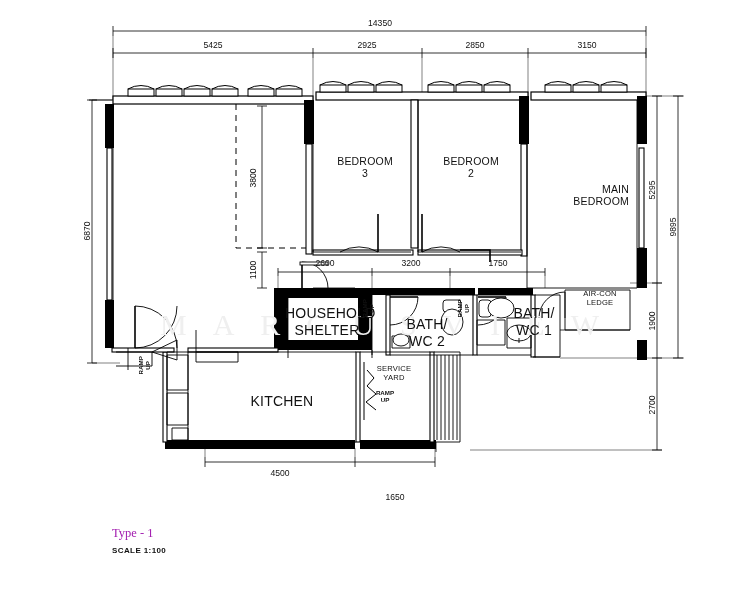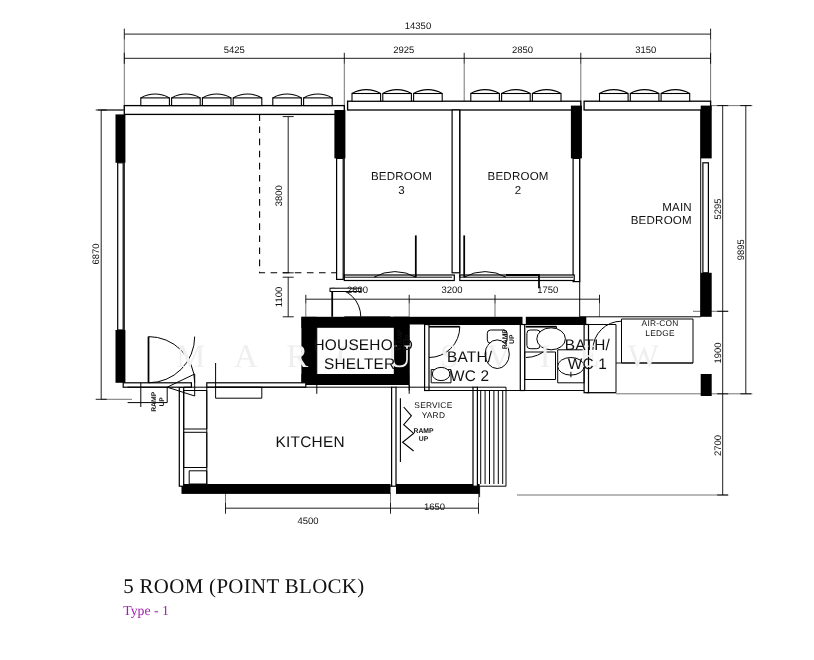--- a/index.html
+++ b/index.html
@@ -371,20 +371,20 @@
   <div class="dim vert" style="left:643px;top:222px;width:60px;">9895</div>
 
   <div class="dim vert" style="left:223px;top:173px;width:60px;">3800</div>
   <div class="dim vert" style="left:223px;top:265px;width:60px;">1100</div>
 
   <div class="dim" style="left:295px;top:258px;width:60px;">2600</div>
   <div class="dim" style="left:381px;top:258px;width:60px;">3200</div>
   <div class="dim" style="left:468px;top:258px;width:60px;">1750</div>
 
   <div class="dim" style="left:250px;top:468px;width:60px;">4500</div>
-  <div class="dim" style="left:365px;top:456px;width:60px;">1650</div>
+  <div class="dim" style="left:365px;top:492px;width:60px;">1650</div>
 
   <div class="title-block">
-    <div class="t1">5 ROOM (POINT BLOCK)</div>
     <div class="t2">Type - 1</div>
+    <div class="t3">SCALE  1:100</div>
   </div>
 
 </div>
 
 </body></html>

